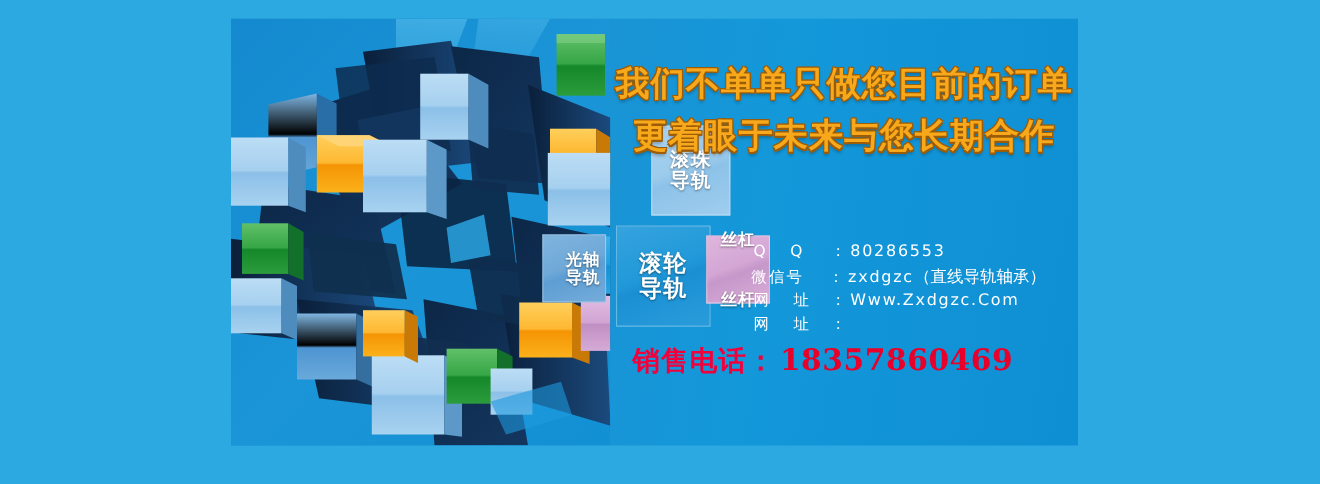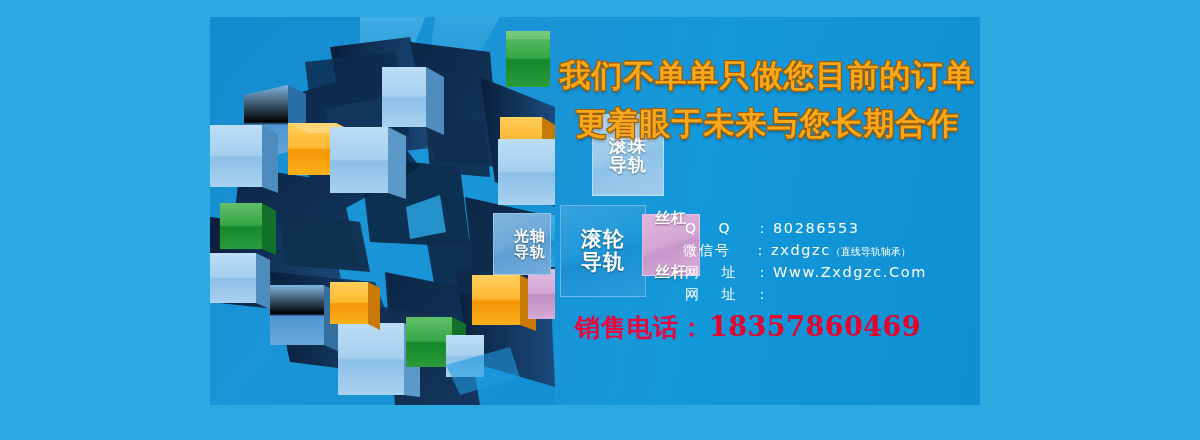--- a/index.html
+++ b/index.html
@@ -149,21 +149,21 @@
   .contact-label.spaced {
     letter-spacing: 9px;
     padding-left: 2px;
   }
   .contact-sep { margin-right: 4px; }
   .contact-value {
     font-size: 14.5px;
     letter-spacing: 1.6px;
   }
   .contact-note {
-    font-size: 10px;
+    font-size: 15px;
     letter-spacing: 0;
   }
 
   
   #phone {
     position: absolute;
     left: 20px;
     top: 294px;
     white-space: nowrap;
   }

